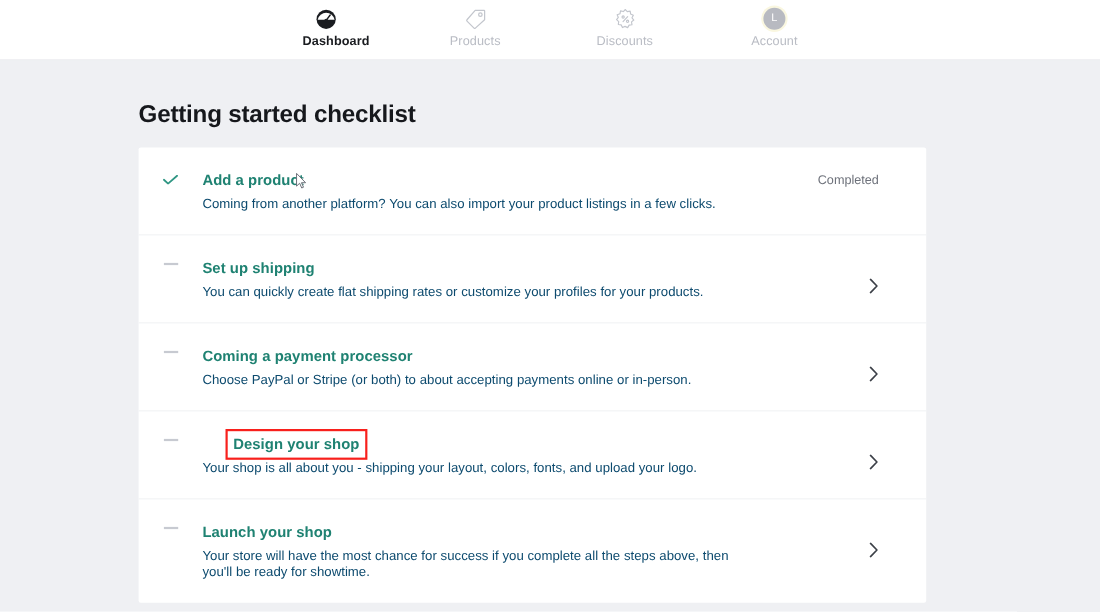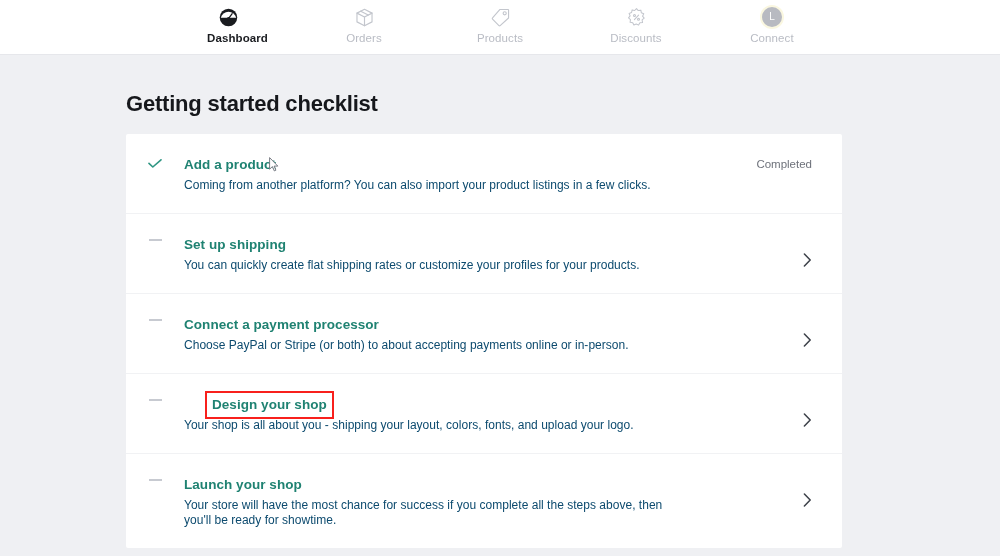--- a/index.html
+++ b/index.html
@@ -140,21 +140,21 @@
     line-height: 15px;
     margin-top: 5px;
     letter-spacing: .02px;
   }
 
   .row-tail {
     flex: 0 0 120px;
     display: flex;
     align-items: flex-start;
     justify-content: flex-end;
-    padding-right: 30px;
+    padding-right: 43px;
     padding-top: 2px;
   }
   .completed {
     font-size: 11.5px;
     color: #6e727b;
     line-height: 14px;
   }
   .chev {
     width: 9px;
     height: 14px;
@@ -205,31 +205,20 @@
       <svg width="21" height="21" viewBox="0 0 24 24">
         <circle cx="12" cy="12" r="10" fill="#1a1c20"></circle>
         <path d="M3.2 12.4 A9 9 0 0 1 20.8 12.4 Z" fill="#ffffff"></path>
         <path d="M12 13.2 L16.2 7.6" stroke="#1a1c20" stroke-width="1.5" stroke-linecap="round" fill="none"></path>
         <circle cx="12" cy="13.3" r="1.9" fill="#1a1c20"></circle>
       </svg>
     </span>
     <span class="nav-label">Dashboard</span>
   </div>
 
-  <div class="nav-item">
-    <span class="nav-icon">
-      <svg width="21" height="21" viewBox="0 0 24 24" fill="none" stroke="#c3c6cd" stroke-width="1.3" stroke-linejoin="round" stroke-linecap="round">
-        <path d="M12 2.6 L20.6 7 L20.6 17 L12 21.4 L3.4 17 L3.4 7 Z"></path>
-        <path d="M3.4 7 L12 11.4 L20.6 7"></path>
-        <path d="M12 11.4 L12 21.4"></path>
-        <path d="M7.7 4.8 L16.3 9.2"></path>
-      </svg>
-    </span>
-    <span class="nav-label">Orders</span>
-  </div>
 
   <div class="nav-item">
     <span class="nav-icon">
       <svg width="21" height="21" viewBox="0 0 24 24" fill="none" stroke="#c3c6cd" stroke-width="1.3" stroke-linejoin="round" stroke-linecap="round">
         <path d="M11.4 2.8 L20.6 2.8 A0.8 0.8 0 0 1 21.2 3.4 L21.2 12.6 L11.6 21.2 A1 1 0 0 1 10.2 21.2 L2.9 13.9 A1 1 0 0 1 2.9 12.5 Z"></path>
         <circle cx="16.8" cy="7.2" r="1.8"></circle>
       </svg>
     </span>
     <span class="nav-label">Products</span>
   </div>
@@ -245,21 +234,21 @@
     </span>
     <span class="nav-label">Discounts</span>
   </div>
 
   <div class="nav-item">
     <span class="nav-icon">
       <span class="avatar-wrap">
         <span class="avatar">L</span>
       </span>
     </span>
-    <span class="nav-label">Connect</span>
+    <span class="nav-label">Account</span>
   </div>
 
 </div>
 
 <div class="page">
 
   <h1 class="section-title">Getting started checklist</h1>
 
   <div class="card">
 
@@ -297,21 +286,21 @@
           <path d="M1.4 1 L7.2 7 L1.4 13" fill="none" stroke="#3c4048" stroke-width="1.5" stroke-linecap="round" stroke-linejoin="round"></path>
         </svg>
       </div>
     </div>
 
     <div class="row">
       <div class="row-marker">
         <span class="dash"></span>
       </div>
       <div class="row-body">
-        <span class="row-title">Connect a payment processor</span>
+        <span class="row-title">Coming a payment processor</span>
         <div class="row-desc">Choose PayPal or Stripe (or both) to about accepting payments online or in-person.</div>
       </div>
       <div class="row-tail">
         <svg class="chev" viewBox="0 0 9 14">
           <path d="M1.4 1 L7.2 7 L1.4 13" fill="none" stroke="#3c4048" stroke-width="1.5" stroke-linecap="round" stroke-linejoin="round"></path>
         </svg>
       </div>
     </div>
 
     <div class="row">

